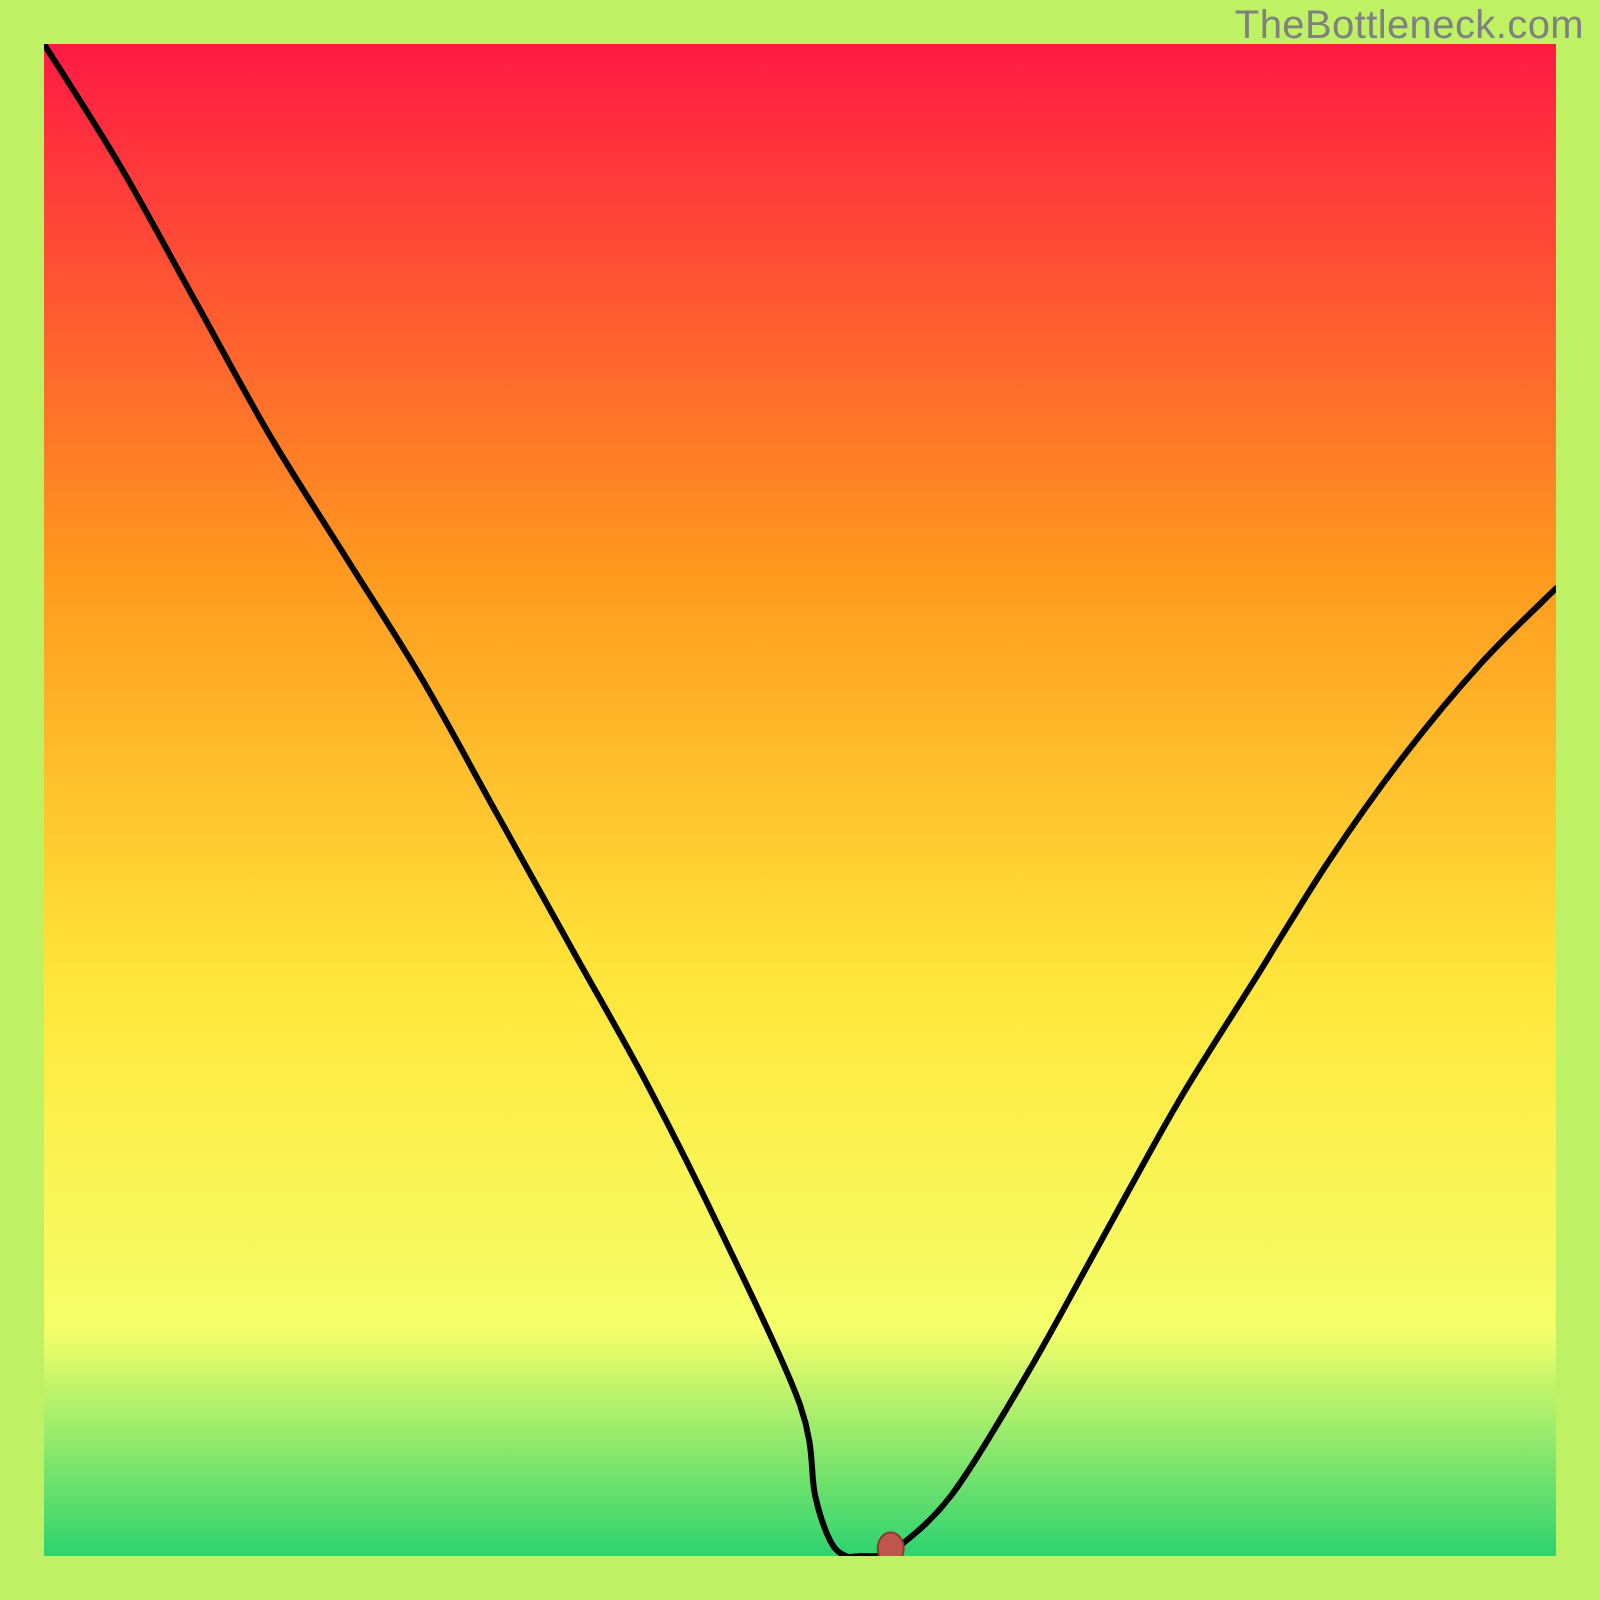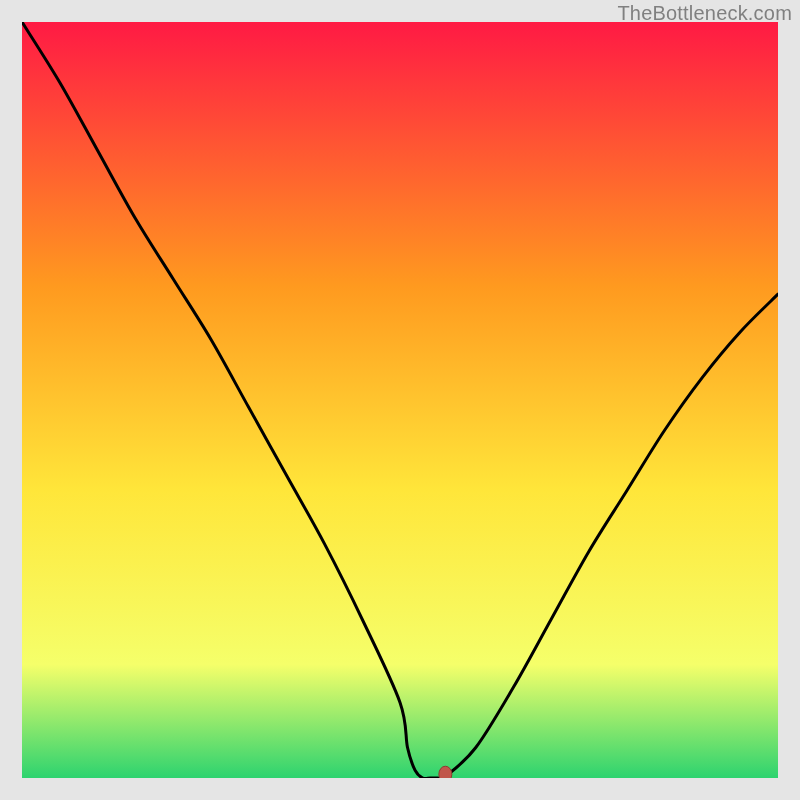--- a/index.html
+++ b/index.html
@@ -8,21 +8,21 @@
     width: 800px;
     height: 800px;
     background: #000;
     overflow: hidden;
     font-family: Arial, Helvetica, sans-serif;
   }
   .frame {
     position: relative;
     width: 800px;
     height: 800px;
-    background: #e5e5e5;
+    background: #bef264;
   }
   .watermark {
     position: absolute;
     top: 2px;
     right: 8px;
     color: #808080;
     font-size: 20px;
     font-weight: 400;
     letter-spacing: 0.2px;
     z-index: 50;

